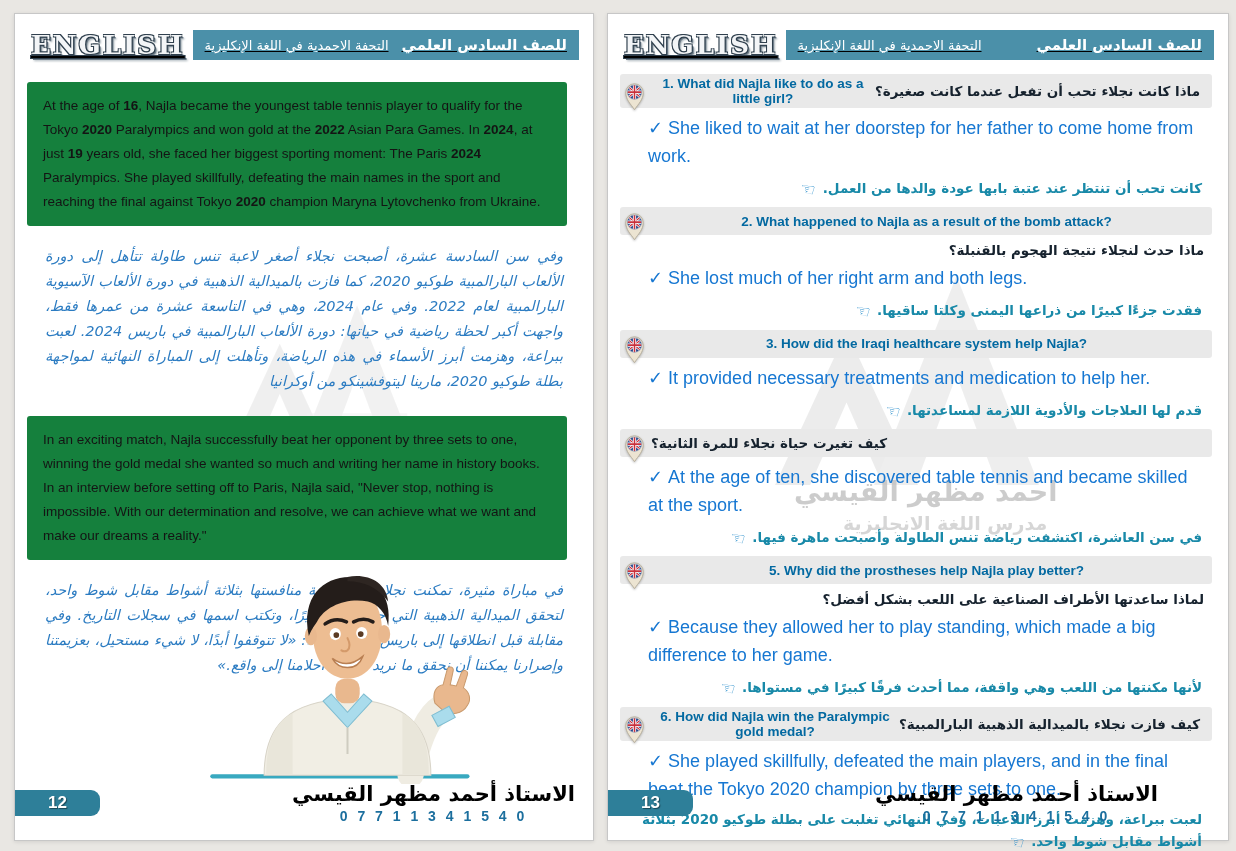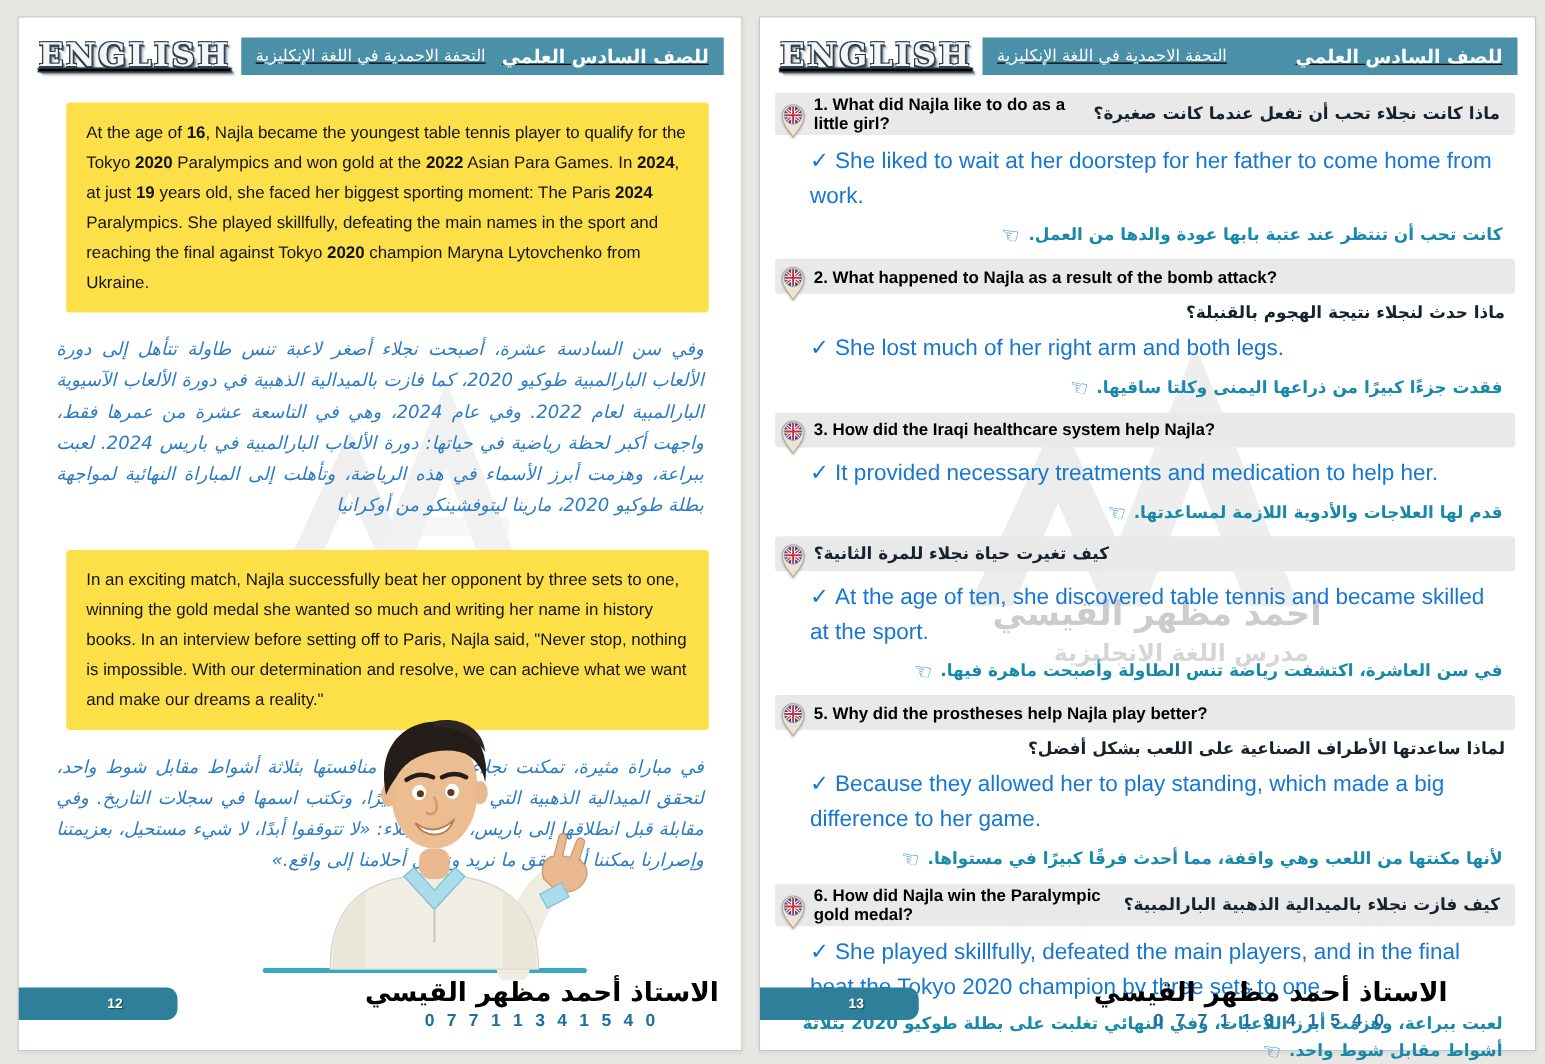--- a/index.html
+++ b/index.html
@@ -26,22 +26,22 @@
   .header-bar{
     flex:1;margin-left:8px;background:#4b90a9;color:#fff;height:30px;
     display:flex;align-items:center;justify-content:space-between;
     padding:0 12px;direction:rtl;
   }
   .bar-grade{font-weight:bold;font-size:15px;font-family:"DejaVu Sans",sans-serif;}
   .bar-series{font-size:13px;font-family:"DejaVu Sans",sans-serif;}
 
   
   .para{
-    background:#fde047;border-radius:3px;padding:12px 16px;
-    font-size:13.5px;line-height:1.78;color:#141414;margin:22px 26px 0 38px;
+    background:#15803d;border-radius:3px;padding:12px 16px;
+    font-size:13.5px;line-height:1.78;color:#141414;margin:22px 26px 0 12px;
     position:relative;z-index:2;
   }
   .para b{font-weight:bold;}
   .arabic-trans{
     direction:rtl;text-align:justify;color:#2c7cc2;font-size:14.5px;line-height:1.72;
     margin:18px 30px 0 30px;font-style:italic;font-family:"DejaVu Sans",sans-serif;
     position:relative;z-index:2;
   }
   .cartoon-wrap{position:absolute;left:180px;bottom:56px;width:305px;z-index:2;}
   .cartoon-svg{width:100%;display:block;}
@@ -49,35 +49,35 @@
   
   .page-footer{position:absolute;bottom:16px;text-align:center;z-index:3;}
   .footer-left{right:18px;}
   .footer-right{right:70px;}
   .teacher-name{
     direction:rtl;color:#000000;font-size:21px;font-weight:bold;
     font-family:"DejaVu Sans",sans-serif;white-space:nowrap;
   }
   .phone{color:#1c6f9e;font-size:14px;font-weight:bold;letter-spacing:3px;margin-top:2px;}
   .page-badge{
-    position:absolute;bottom:24px;left:0;width:100px;height:26px;background:#2e7f99;
-    border-radius:0 9px 9px 0;color:#fff;font-weight:bold;font-size:11px;
+    position:absolute;bottom:24px;left:0;width:85px;height:26px;background:#2e7f99;
+    border-radius:0 9px 9px 0;color:#fff;font-weight:bold;font-size:17px;
     display:flex;align-items:center;justify-content:center;
-    text-shadow:1px 1px 1px rgba(0,0,0,.45);z-index:3;padding-left:27px;
+    text-shadow:1px 1px 1px rgba(0,0,0,.45);z-index:3;
   }
 
   
   .questions{margin:14px 16px 0 12px;position:relative;z-index:2;}
   .qa-block{margin-bottom:5px;}
   .q-row{
     background:#e9e9e9;border-radius:3px;display:flex;align-items:center;
     padding:2px 10px 2px 2px;min-height:24px;
   }
   .pin-icon{width:21px;height:29px;flex-shrink:0;margin:2px 6px -9px 2px;filter:drop-shadow(0 1px 1px rgba(0,0,0,.25));}
-  .q-en{font-weight:bold;font-size:13.5px;color:#000000;flex:1;}
+  .q-en{font-weight:bold;font-size:13.5px;color:#0369a1;flex:1;text-align:center;}
   .q-ar-inline{
     direction:rtl;font-size:13.5px;font-weight:bold;color:#16222e;
     font-family:"DejaVu Sans",sans-serif;white-space:nowrap;margin-right:2px;
   }
   .q-ar-line{
     direction:rtl;font-size:13.5px;font-weight:bold;color:#16222e;
     font-family:"DejaVu Sans",sans-serif;margin:7px 8px 0 0;
   }
   .a-en{color:#1677d2;font-size:18px;line-height:1.55;margin:7px 10px 0 28px;}
   .check-icon{font-weight:bold;margin-right:5px;}

